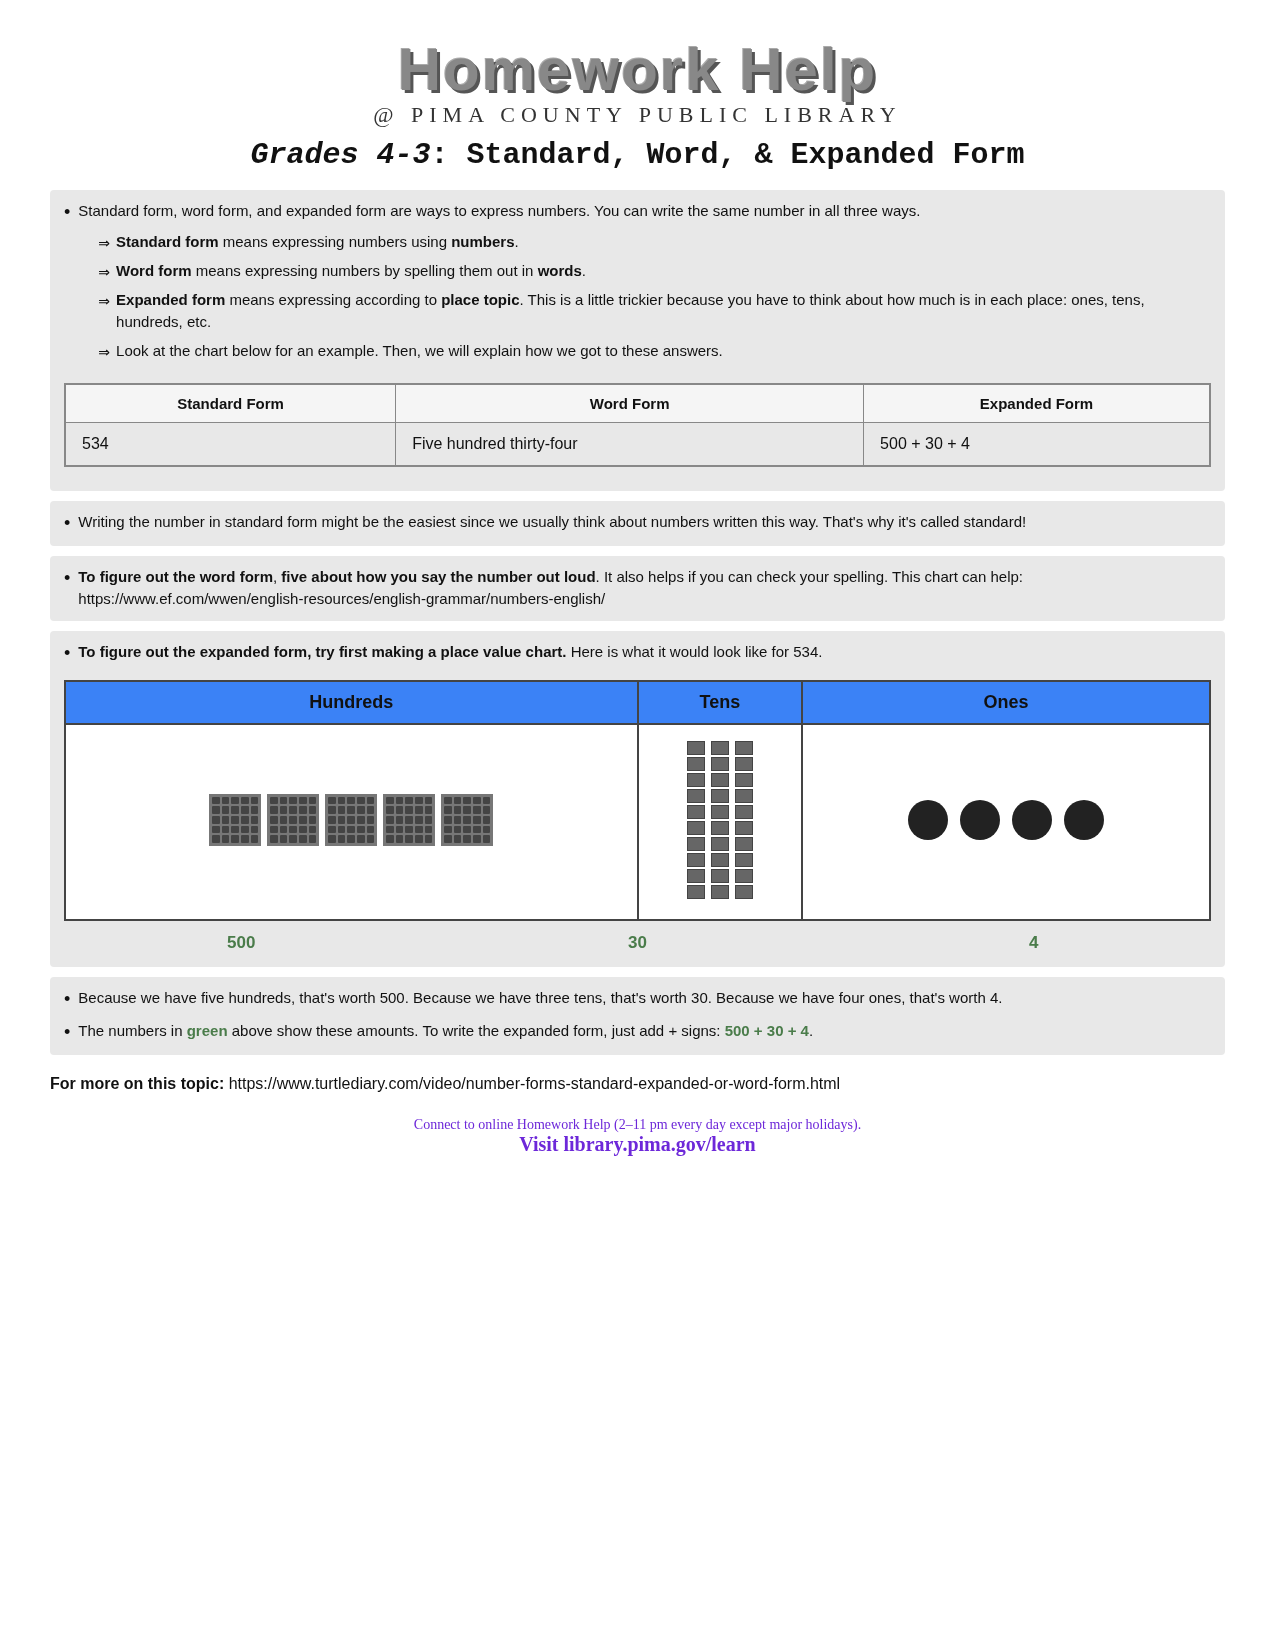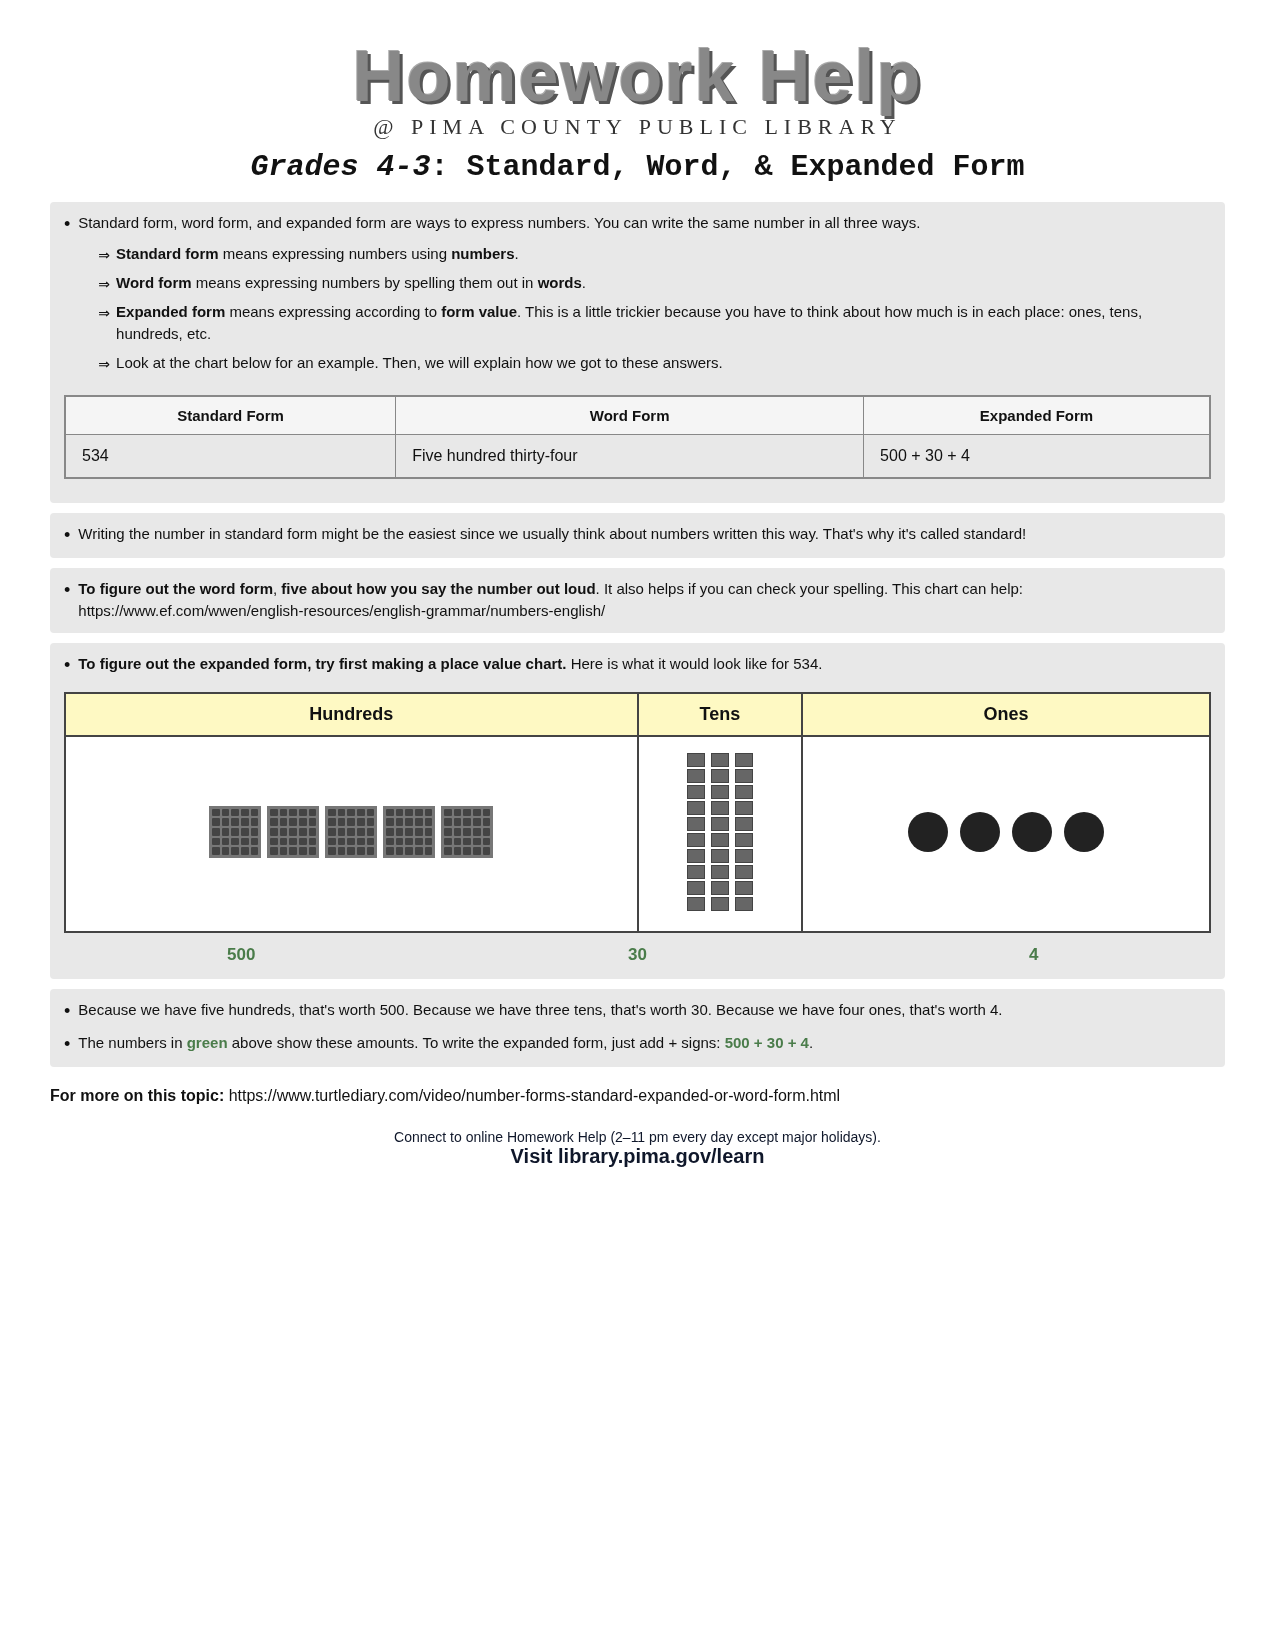--- a/index.html
+++ b/index.html
@@ -9,21 +9,21 @@
       font-size: 15px;
       width: 1275px;
       min-height: 1650px;
       padding: 30px 50px 40px 50px;
       color: #111;
     }
 
     
     .header-title {
       text-align: center;
-      font-size: 72px;
+      font-size: 60px;
       font-weight: 900;
       font-family: Impact, Arial Black, sans-serif;
       letter-spacing: 2px;
       color: #888;
       text-shadow: 3px 3px 0 #555, -1px -1px 0 #aaa;
       line-height: 1;
       margin-top: 10px;
     }
     .header-subtitle {
       text-align: center;
@@ -116,21 +116,21 @@
       border-collapse: collapse;
       margin: 14px 0 6px 0;
       border: 2px solid #444;
     }
     .place-chart th {
       border: 2px solid #444;
       padding: 10px;
       font-weight: bold;
       text-align: center;
       font-size: 18px;
-      background: #fef9c3;
+      background: #3b82f6;
     }
     .place-chart td {
       border: 2px solid #444;
       padding: 16px 10px 20px 10px;
       text-align: center;
       vertical-align: middle;
       background: #fff;
     }
     .place-values-row {
       display: flex;
@@ -206,23 +206,23 @@
     
     .more-info {
       margin-top: 16px;
       margin-bottom: 10px;
       font-size: 16px;
       line-height: 1.6;
     }
     .footer-connect {
       text-align: center;
       font-size: 14px;
-      color: #0f172a;
+      color: #6d28d9;
       margin-top: 20px;
-      font-family: Liberation Sans, sans-serif;
+      font-family: Liberation Serif, serif;
     }
     .footer-link {
       font-weight: bold;
       font-size: 20px;
     }
 
     
     .green-text {
       color: #4a7c4a;
       font-weight: bold;
@@ -248,21 +248,21 @@
         <div class="sub-bullet">
           <span class="sub-arrow">⇒</span>
           <span class="sub-text"><strong>Standard form</strong> means expressing numbers using <strong>numbers</strong>.</span>
         </div>
         <div class="sub-bullet">
           <span class="sub-arrow">⇒</span>
           <span class="sub-text"><strong>Word form</strong> means expressing numbers by spelling them out in <strong>words</strong>.</span>
         </div>
         <div class="sub-bullet">
           <span class="sub-arrow">⇒</span>
-          <span class="sub-text"><strong>Expanded form</strong> means expressing according to <strong>form value</strong>. This is a little trickier because you have to think about how much is in each place: ones, tens, hundreds, etc.</span>
+          <span class="sub-text"><strong>Expanded form</strong> means expressing according to <strong>place topic</strong>. This is a little trickier because you have to think about how much is in each place: ones, tens, hundreds, etc.</span>
         </div>
         <div class="sub-bullet">
           <span class="sub-arrow">⇒</span>
           <span class="sub-text">Look at the chart below for an example. Then, we will explain how we got to these answers.</span>
         </div>
       </div>
     </div>
   </div>
 
   <table class="form-table">

